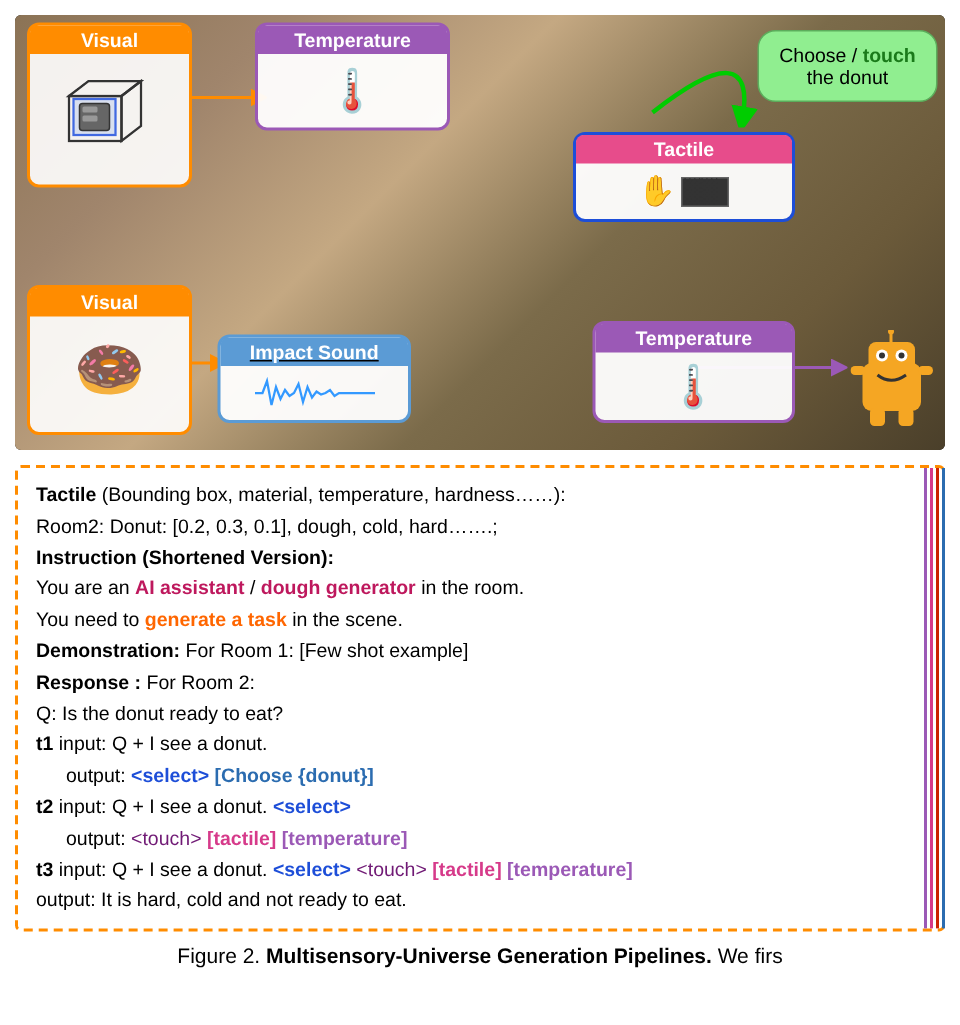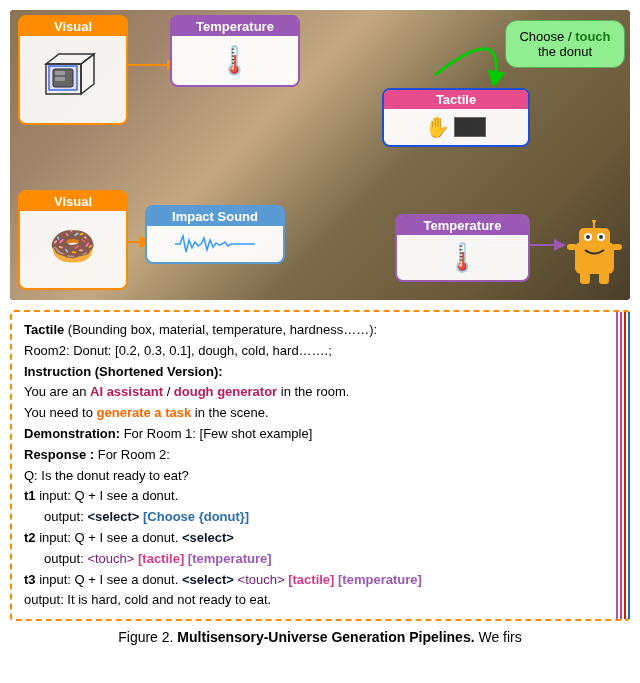--- a/index.html
+++ b/index.html
@@ -173,25 +173,26 @@
       display: flex;
       justify-content: center;
       align-items: center;
       height: 70px;
       font-size: 36px;
     }
 
     
     .impact-box {
       position: absolute;
-      bottom: 36px; left: 135px;
-      width: 140px;
+      bottom: 18px; left: 135px;
+      width: 129px;
       background: rgba(255,255,255,0.95);
       border-radius: 8px;
       border: 2px solid #5B9BD5;
+      text-decoration: underline;
     }
 
     .impact-box .header {
       background: #5B9BD5;
       color: white;
       font-weight: bold;
       font-size: 13px;
       text-align: center;
       border-radius: 5px 5px 0 0;
       padding: 2px 0;
@@ -252,21 +253,21 @@
       line-height: 1.6;
       position: relative;
     }
 
     .text-section .bold { font-weight: bold; }
     .text-section .green { color: #be185d; font-weight: bold; }
     .text-section .orange { color: #FF6600; font-weight: bold; }
     .text-section .blue { color: #2B6CB0; font-weight: bold; }
 
     .tag { display: inline; }
-    .tag.select { color: #0f172a; font-weight: bold; }
+    .tag.select { color: #1d4ed8; font-weight: bold; }
     .tag.touch { color: #701a75; font-weight: normal; }
     .tag.tactile { color: #D63A8A; font-weight: bold; }
     .tag.temperature { color: #9B59B6; font-weight: bold; }
 
     .line { display: block; }
     .indent { padding-left: 20px; display: block; }
 
     
     .caption {
       margin-top: 8px;

